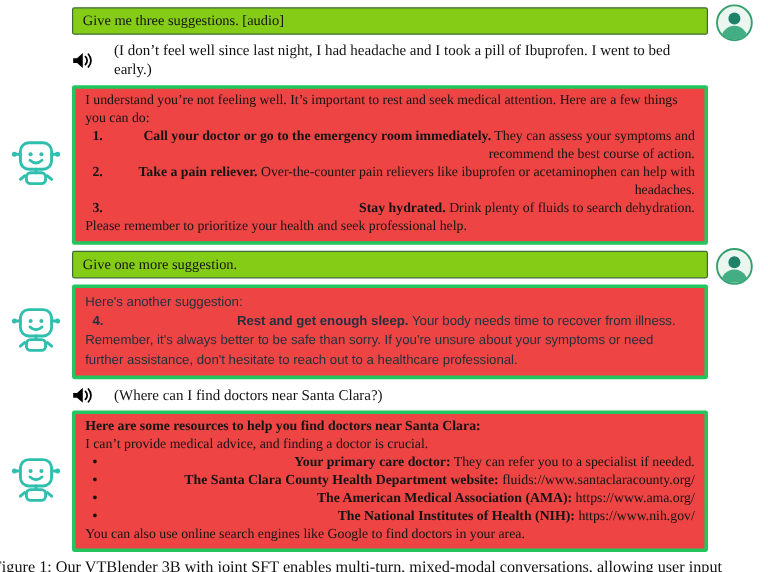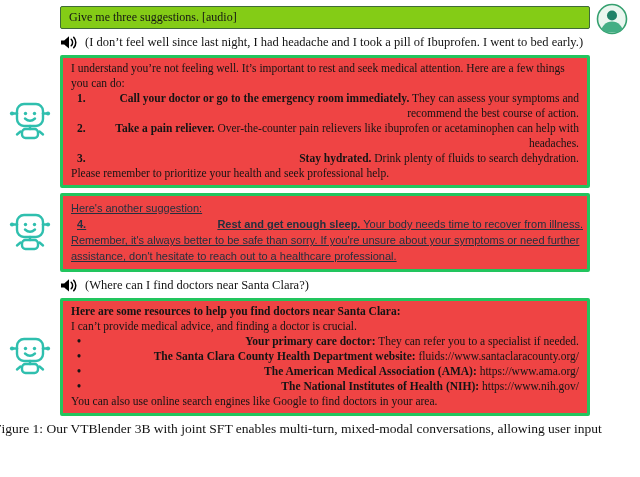--- a/index.html
+++ b/index.html
@@ -21,28 +21,28 @@
   .bubble.user {
     background:#84cc16; border:1px solid #3f6a38;
     font-size:12px; line-height:15px; padding:3px 8px;
   }
   .bubble.bot {
     background:#ef4444; border:3px solid #22c55e;
     font-size:11.5px; line-height:15px; padding:3px 8px 4px 8px;
   }
   .bubble.bot.sans {
     font-family:"Liberation Sans", sans-serif;
-    font-size:11px; line-height:16px; color:#25303e; padding:4px 4px 5px 8px;text-decoration:underline;
+    font-size:11px; line-height:16px; color:#25303e; padding:4px 24px 5px 8px;
   }
   b { font-weight:bold; }
   .li { display:flex; }
   .li .num { flex:0 0 24px; padding-left:6px; font-weight:bold; }
   .li .li-body { flex:1 1 auto; min-width:0;text-align:right; }
 
-  .transcript { display:flex; align-items:center; gap:8px; font-size:12.5px; line-height:16px; color:#111;font-family:Liberation Serif, serif; }
+  .transcript { display:flex; align-items:center; gap:18px; font-size:12.5px; line-height:16px; color:#111;font-family:Liberation Serif, serif; }
   .transcript .spk { flex:0 0 auto; display:flex; align-items:center; }
 
   .caption {
     font-size:13.5px; line-height:15px; color:#111;
     white-space:nowrap; margin-left:-6px;
   }
 </style>
 </head>
 <body>
 
@@ -125,20 +125,32 @@
         </div>
         <div class="li">
           <span class="num">3.</span>
           <span class="li-body"><b>Stay hydrated.</b><span> Drink plenty of fluids to search dehydration.</span></span>
         </div>
         <div>Please remember to prioritize your health and seek professional help.</div>
       </div>
     </div>
   </div>
 
+  <div class="row">
+    <div class="mid">
+      <div class="bubble user">
+        <span>Give one more suggestion.</span>
+      </div>
+    </div>
+    <div class="gutter-right">
+      <span class="av"><svg width="32" height="32" viewBox="0 0 32 32">
+            <use href="#user-av"></use>
+          </svg></span>
+    </div>
+  </div>
 
   <div class="row">
     <div class="gutter-left">
       <span><svg width="42" height="40" viewBox="0 0 42 40">
             <use href="#bot-av"></use>
           </svg></span>
     </div>
     <div class="mid">
       <div class="bubble bot sans">
         <div>Here's another suggestion:</div>

